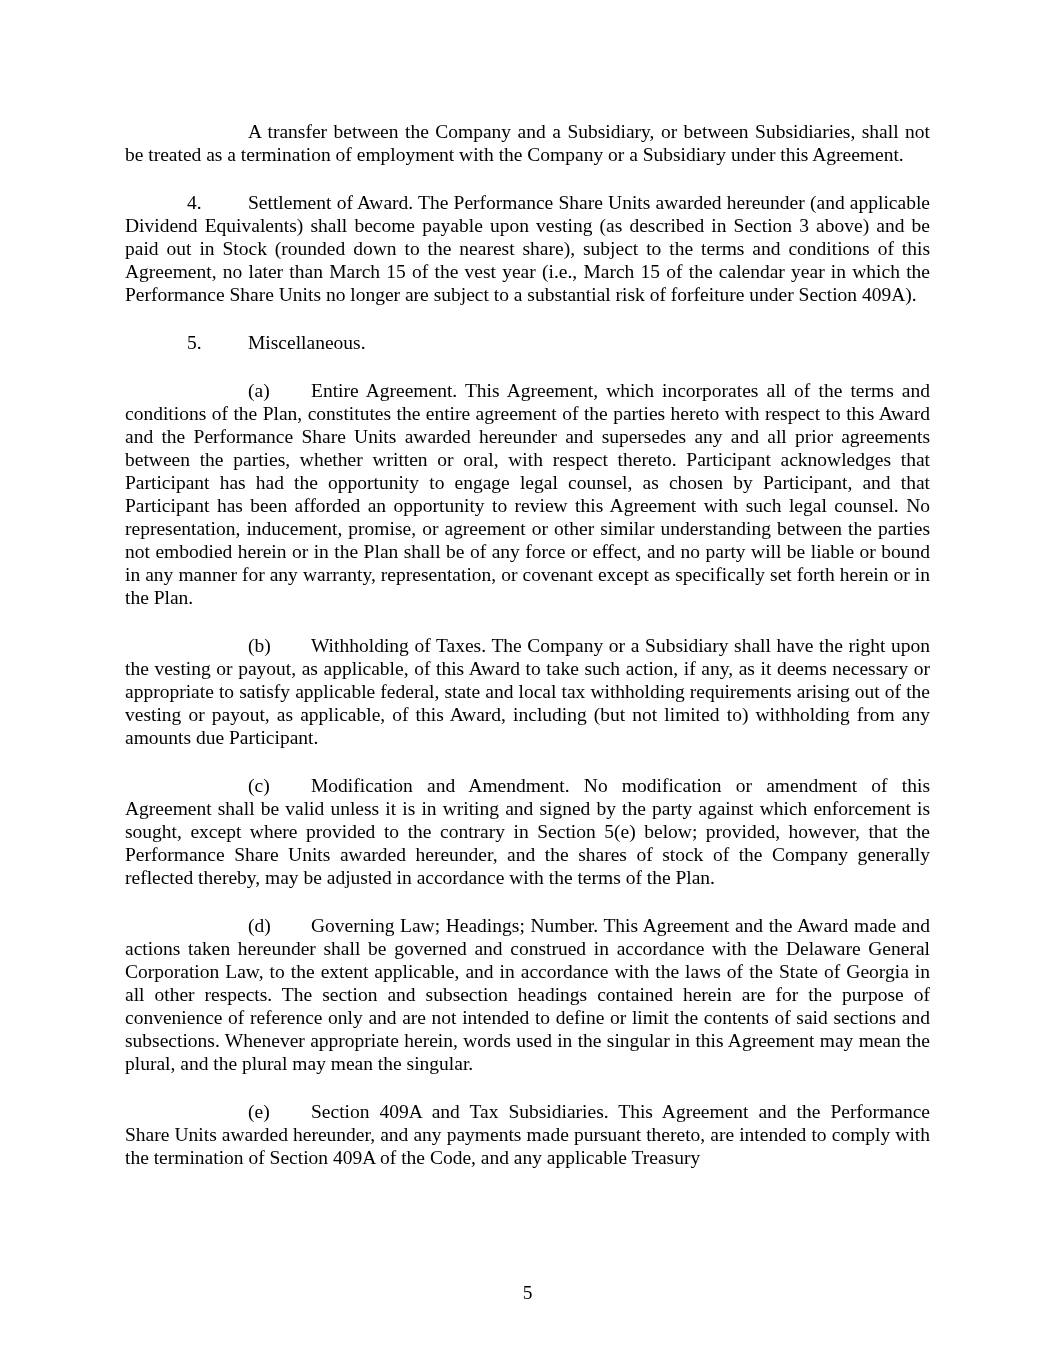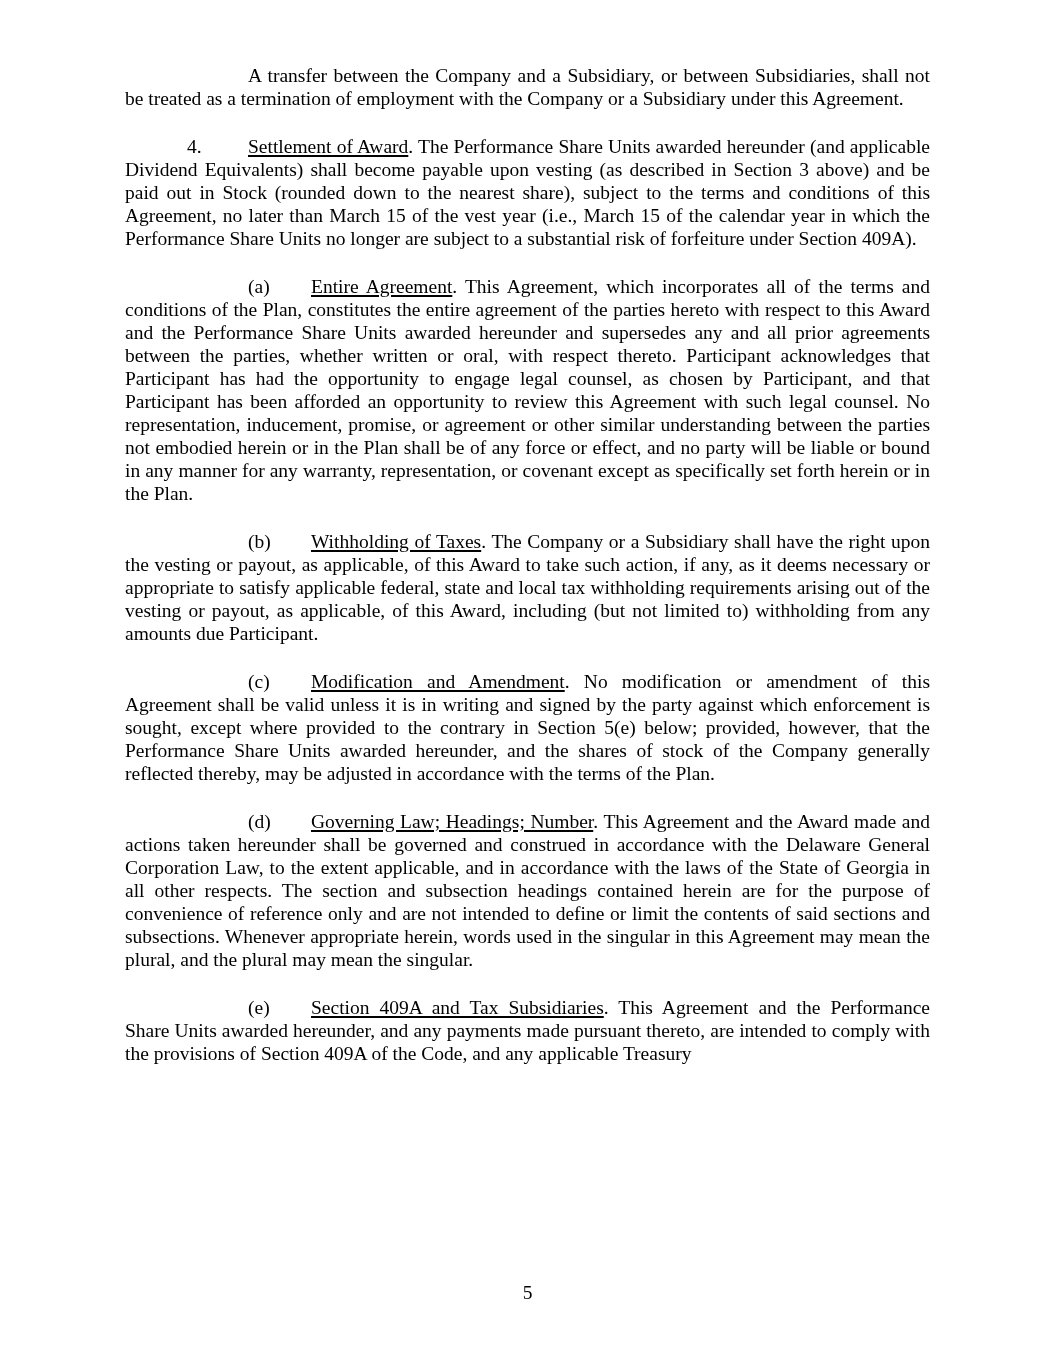--- a/index.html
+++ b/index.html
@@ -6,21 +6,21 @@
     margin: 0;
     padding: 0;
     background: #ffffff;
   }
   .page {
     position: relative;
     width: 1055px;
     height: 1365px;
     background: #ffffff;
     box-sizing: border-box;
-    padding: 64px 125px 0 125px;
+    padding: 120px 125px 0 125px;
     font-family: "Liberation Serif", "DejaVu Serif", serif;
     font-size: 19.5px;
     line-height: 23px;
     color: #000000;
     overflow: hidden;
   }
   .para {
     margin: 0 0 25px 0;
     text-align: justify;
     text-justify: inter-word;
@@ -31,21 +31,20 @@
     display: inline-block;
     width: 61px;
     text-indent: 0;
   }
   .tab-letter {
     display: inline-block;
     width: 63px;
     text-indent: 0;
   }
   .u {
-    text-decoration: underline;
     text-decoration-thickness: 1.5px;
     text-underline-offset: 2px;
   }
   .it { }
   .page-number {
     position: absolute;
     left: 0;
     right: 0;
     top: 1281px;
     text-align: center;
@@ -53,26 +52,27 @@
 </style>
 </head>
 <body>
 
 <div class="page">
 
   <p class="para indent-double"><span>A transfer between the Company and a Subsidiary, or between Subsidiaries, shall not be treated as a termination of employment with the Company or a Subsidiary under this Agreement.</span></p>
 
   <p class="para indent-half"><span class="tab-num">4.</span><span class="u">Settlement of Award</span><span>.  The Performance Share Units awarded hereunder (and applicable Dividend Equivalents) shall become payable upon vesting (as described in Section 3 above) and be paid out in Stock (rounded down to the nearest share), subject to the terms and conditions of this Agreement, no later than March 15 of the vest year (i.e., March 15 of the calendar year in which the Performance Share Units no longer are subject to a substantial risk of forfeiture under Section 409A).</span></p>
 
+  <p class="para indent-half"><span class="tab-num">5.</span><span class="u">Miscellaneous</span><span>.</span></p>
 
   <p class="para indent-double"><span class="tab-letter">(a)</span><span class="u">Entire Agreement</span><span>.  This Agreement, which incorporates all of the terms and conditions of the Plan, constitutes the entire agreement of the parties hereto with respect to this Award and the Performance Share Units awarded hereunder and supersedes any and all prior agreements between the parties, whether written or oral, with respect thereto.  Participant acknowledges that Participant has had the opportunity to engage legal counsel, as chosen by Participant, and that Participant has been afforded an opportunity to review this Agreement with such legal counsel.  No representation, inducement, promise, or agreement or other similar understanding between the parties not embodied herein or in the Plan shall be of any force or effect, and no party will be liable or bound in any manner for any warranty, representation, or covenant except as specifically set forth herein or in the Plan.</span></p>
 
   <p class="para indent-double"><span class="tab-letter">(b)</span><span class="u">Withholding of Taxes</span><span>.  The Company or a Subsidiary shall have the right upon the vesting or payout, as applicable, of this Award to take such action, if any, as it deems necessary or appropriate to satisfy applicable federal, state and local tax withholding requirements arising out of the vesting or payout, as applicable, of this Award, including (but not limited to) withholding from any amounts due Participant.</span></p>
 
   <p class="para indent-double"><span class="tab-letter">(c)</span><span class="u">Modification and Amendment</span><span>.  No modification or amendment of this Agreement shall be valid unless it is in writing and signed by the party against which enforcement is sought, except where provided to the contrary in Section 5(e) below; </span><span class="it">provided, however,</span><span> that the Performance Share Units awarded hereunder, and the shares of stock of the Company generally reflected thereby, may be adjusted in accordance with the terms of the Plan.</span></p>
 
   <p class="para indent-double"><span class="tab-letter">(d)</span><span class="u">Governing Law; Headings; Number</span><span>.  This Agreement and the Award made and actions taken hereunder shall be governed and construed in accordance with the Delaware General Corporation Law, to the extent applicable, and in accordance with the laws of the State of Georgia in all other respects.  The section and subsection headings contained herein are for the purpose of convenience of reference only and are not intended to define or limit the contents of said sections and subsections.  Whenever appropriate herein, words used in the singular in this Agreement may mean the plural, and the plural may mean the singular.</span></p>
 
-  <p class="para indent-double"><span class="tab-letter">(e)</span><span class="u">Section 409A and Tax Subsidiaries</span><span>.   This Agreement and the Performance Share Units awarded hereunder, and any payments made pursuant thereto, are intended to comply with the provisions of Section 409A of the Code, and any applicable Treasury</span></p>
+  <p class="para indent-double"><span class="tab-letter">(e)</span><span class="u">Section 409A and Tax Subsidiaries</span><span>.   This Agreement and the Performance Share Units awarded hereunder, and any payments made pursuant thereto, are intended to comply with the termination of Section 409A of the Code, and any applicable Treasury</span></p>
 
   <div class="page-number">5</div>
 
 </div>
 
 </body></html>

